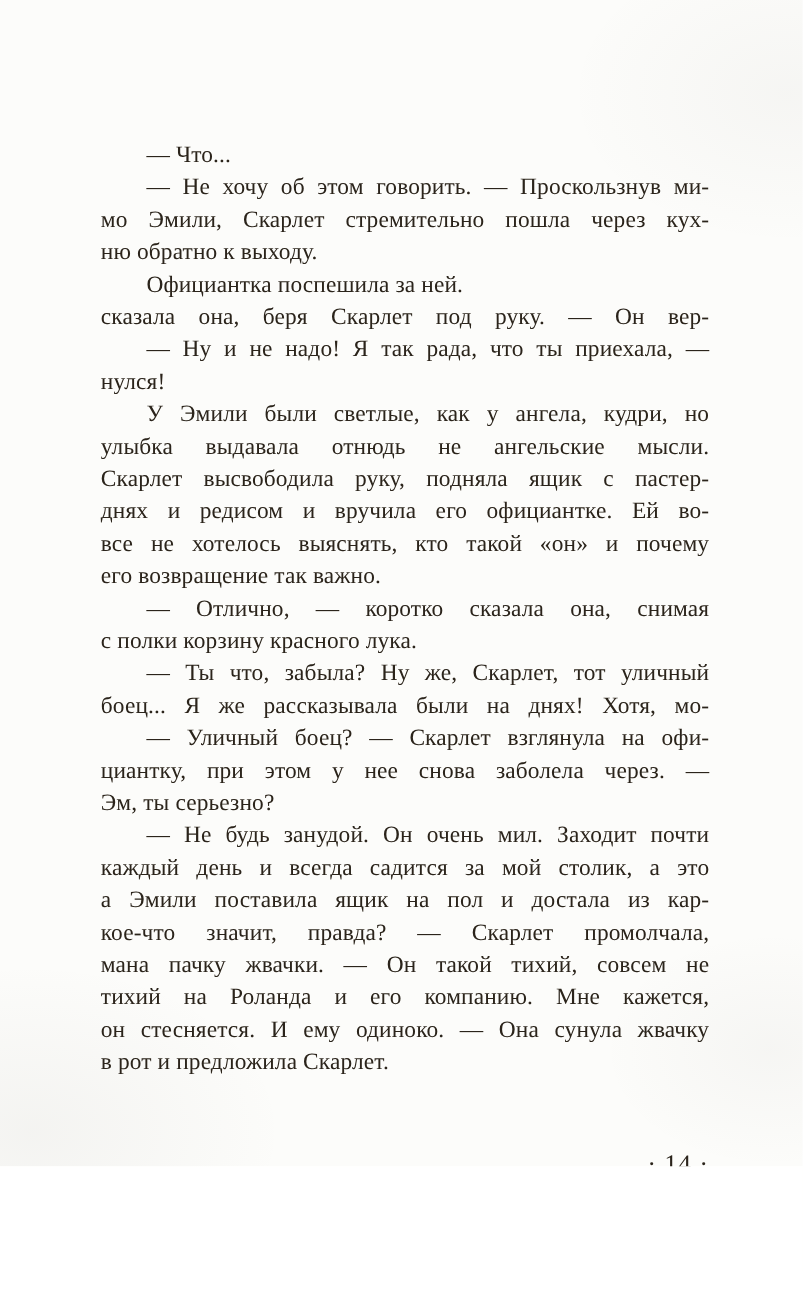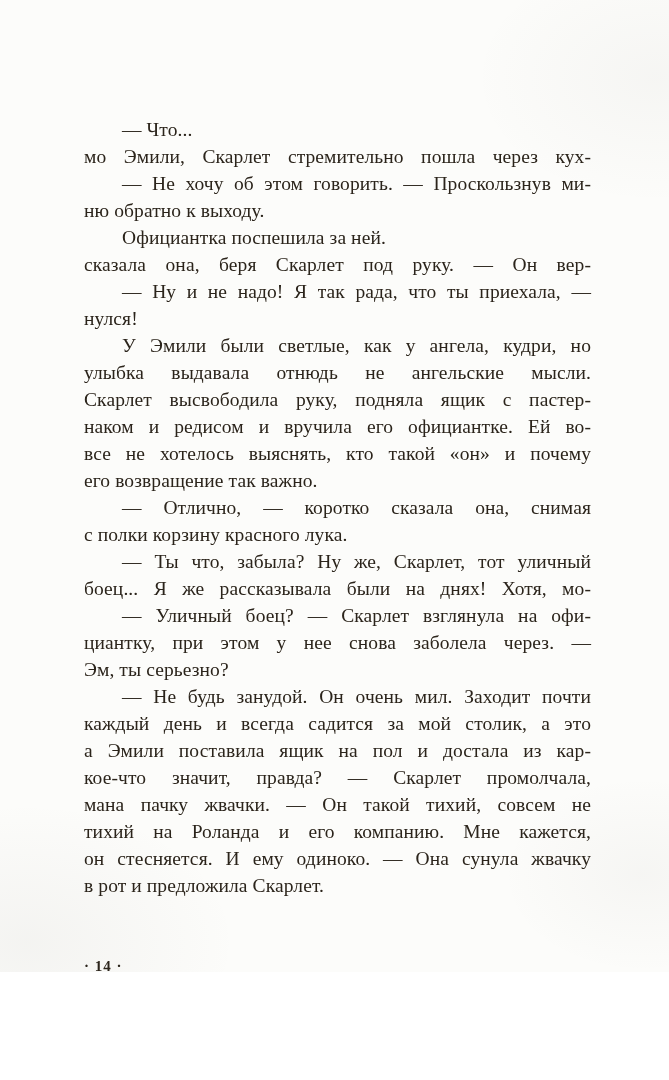--- a/index.html
+++ b/index.html
@@ -42,53 +42,52 @@
     text-indent: 38px;
   }
   .line.last {
     text-align-last: left;
   }
   .page-number {
     position: absolute;
     left: 84px;
     width: 507px;
     top: 958px;
-    text-align: left;
-    font-size: 15px;
+    text-align: right;
+    font-size: 21px;
     letter-spacing: 1px;
     color: #2b241b;
-    font-weight: bold;
   }
 </style>
 </head>
 <body>
 
 <div class="book-page">
   <div class="text-block">
       <div class="para">
         <div class="line first last">— Что...</div>
       </div>
       <div class="para">
+        <div class="line first">— Не хочу об этом говорить. — Проскользнув ми-</div>
         <div class="line">мо Эмили, Скарлет стремительно пошла через кух-</div>
-        <div class="line first">— Не хочу об этом говорить. — Проскользнув ми-</div>
         <div class="line last">ню обратно к выходу.</div>
       </div>
       <div class="para">
         <div class="line first last">Официантка поспешила за ней.</div>
       </div>
       <div class="para">
         <div class="line">сказала она, беря Скарлет под руку. — Он вер-</div>
         <div class="line first">— Ну и не надо! Я так рада, что ты приехала, —</div>
         <div class="line last">нулся!</div>
       </div>
       <div class="para">
         <div class="line first">У Эмили были светлые, как у ангела, кудри, но</div>
         <div class="line">улыбка выдавала отнюдь не ангельские мысли.</div>
         <div class="line">Скарлет высвободила руку, подняла ящик с пастер-</div>
-        <div class="line">наком и редисом и вручила его официантке. Ей во-</div>
+        <div class="line">днях и редисом и вручила его официантке. Ей во-</div>
         <div class="line">все не хотелось выяснять, кто такой «он» и почему</div>
         <div class="line last">его возвращение так важно.</div>
       </div>
       <div class="para">
         <div class="line first">— Отлично, — коротко сказала она, снимая</div>
         <div class="line last">с полки корзину красного лука.</div>
       </div>
       <div class="para">
         <div class="line first">— Ты что, забыла? Ну же, Скарлет, тот уличный</div>
         <div class="line">боец... Я же рассказывала были на днях! Хотя, мо-</div>

